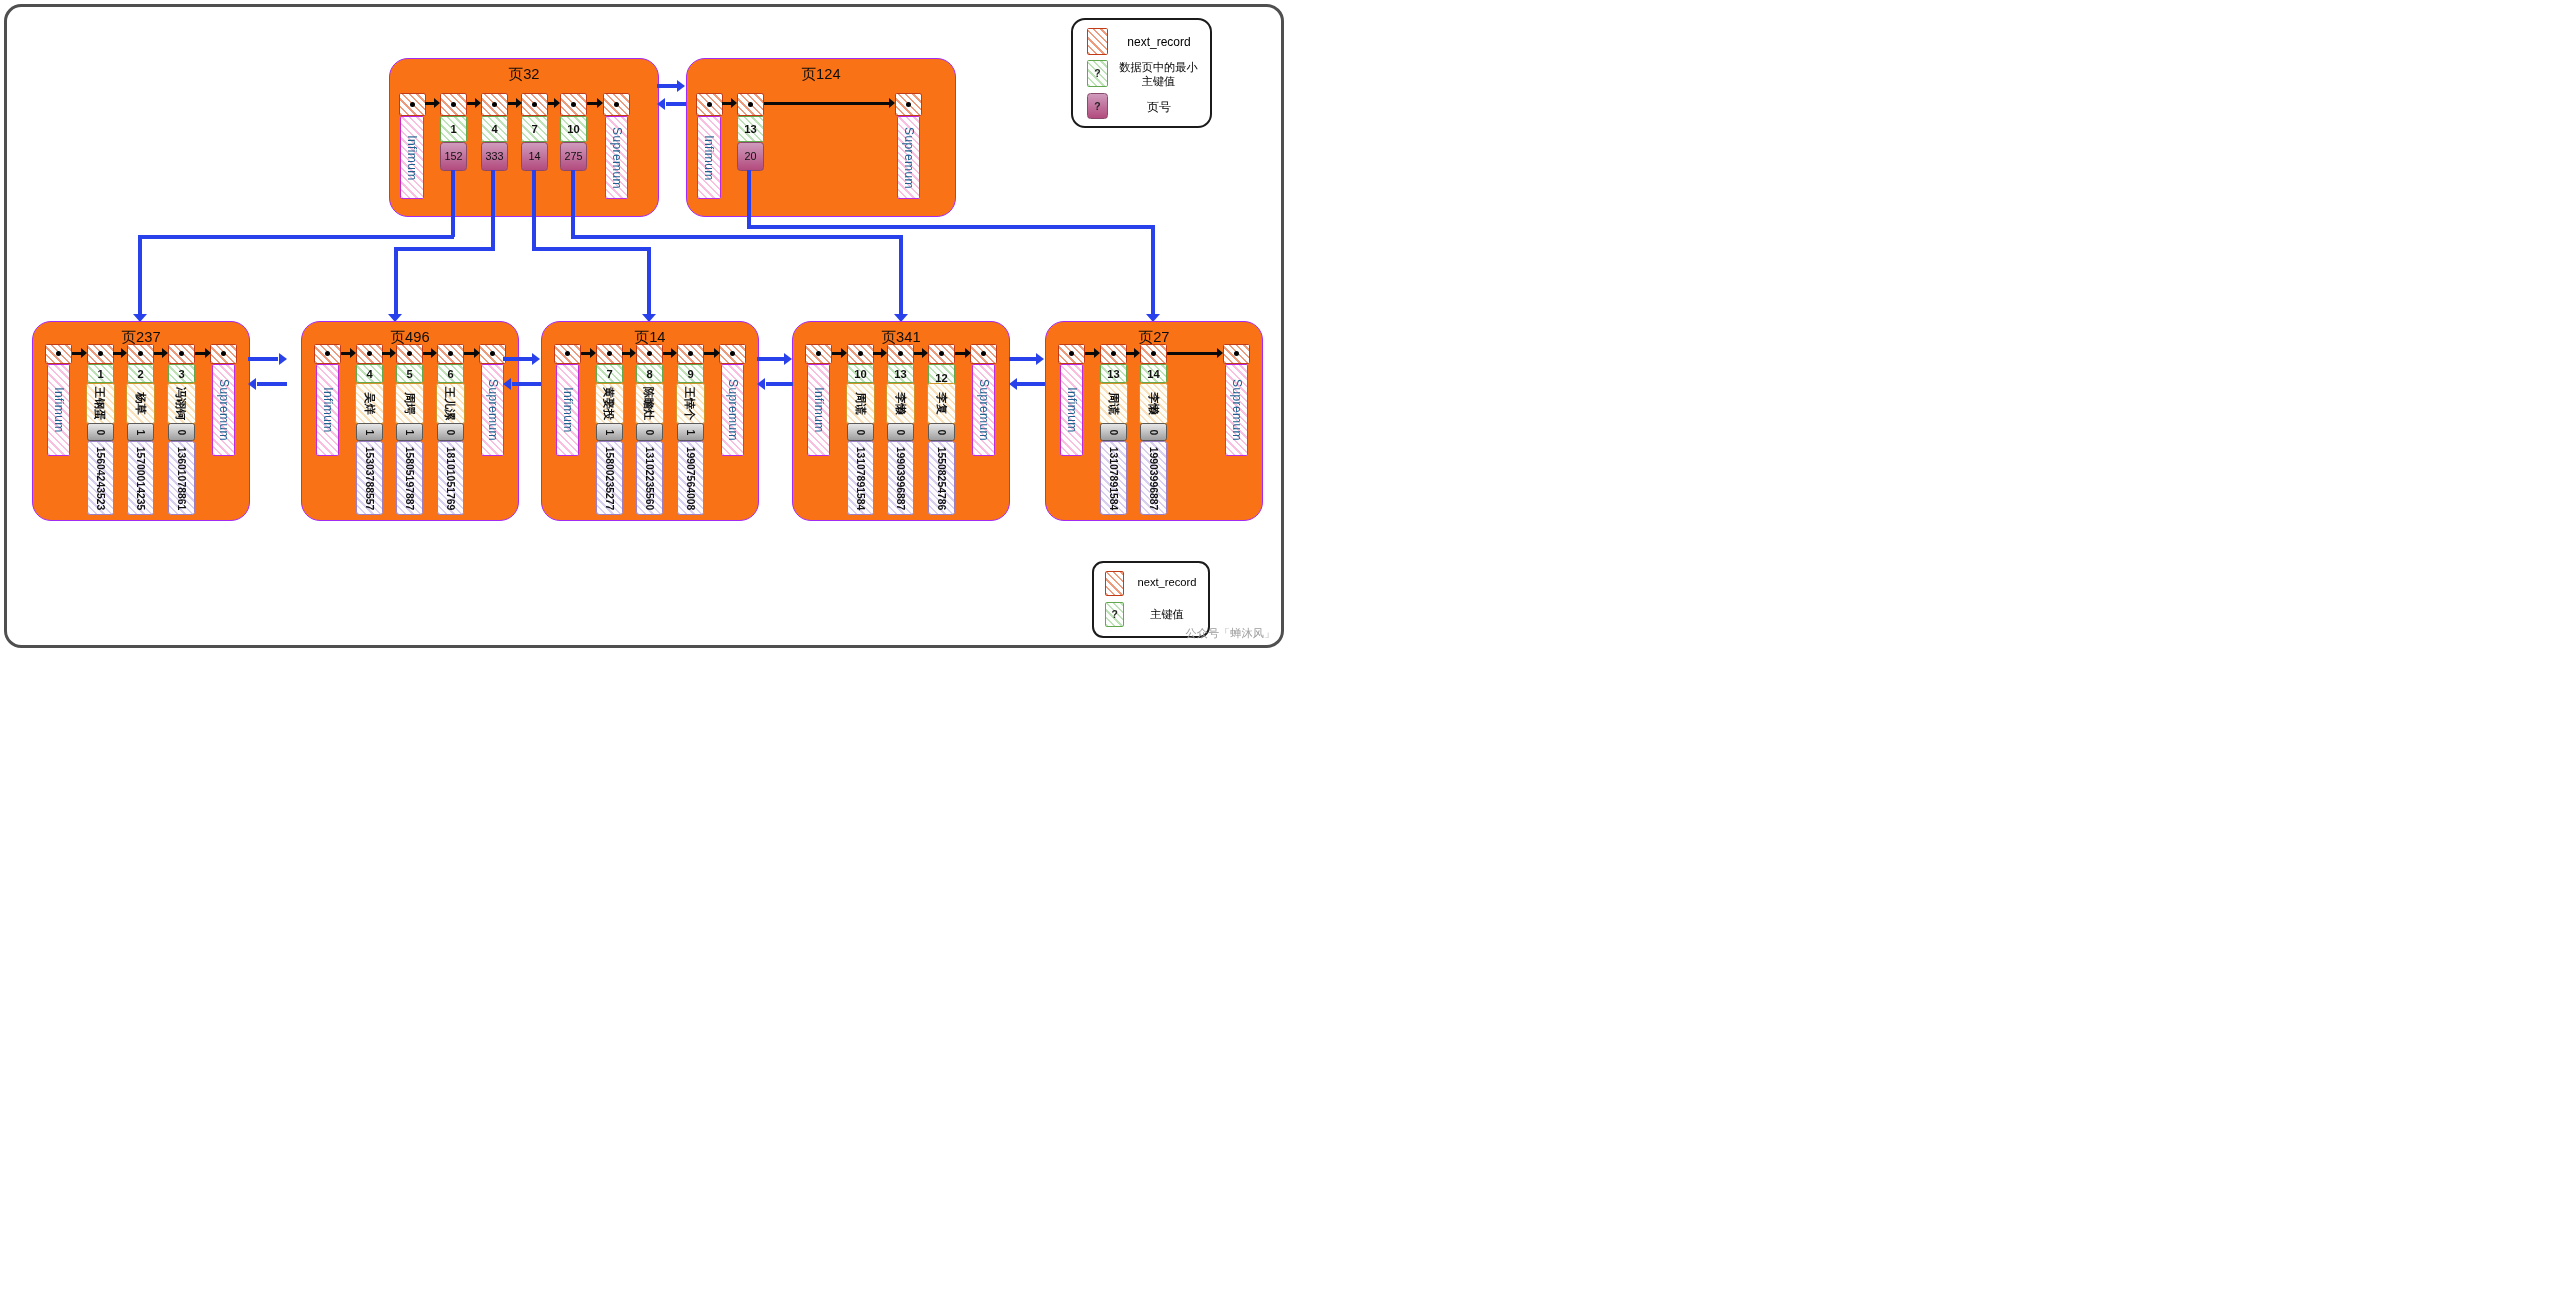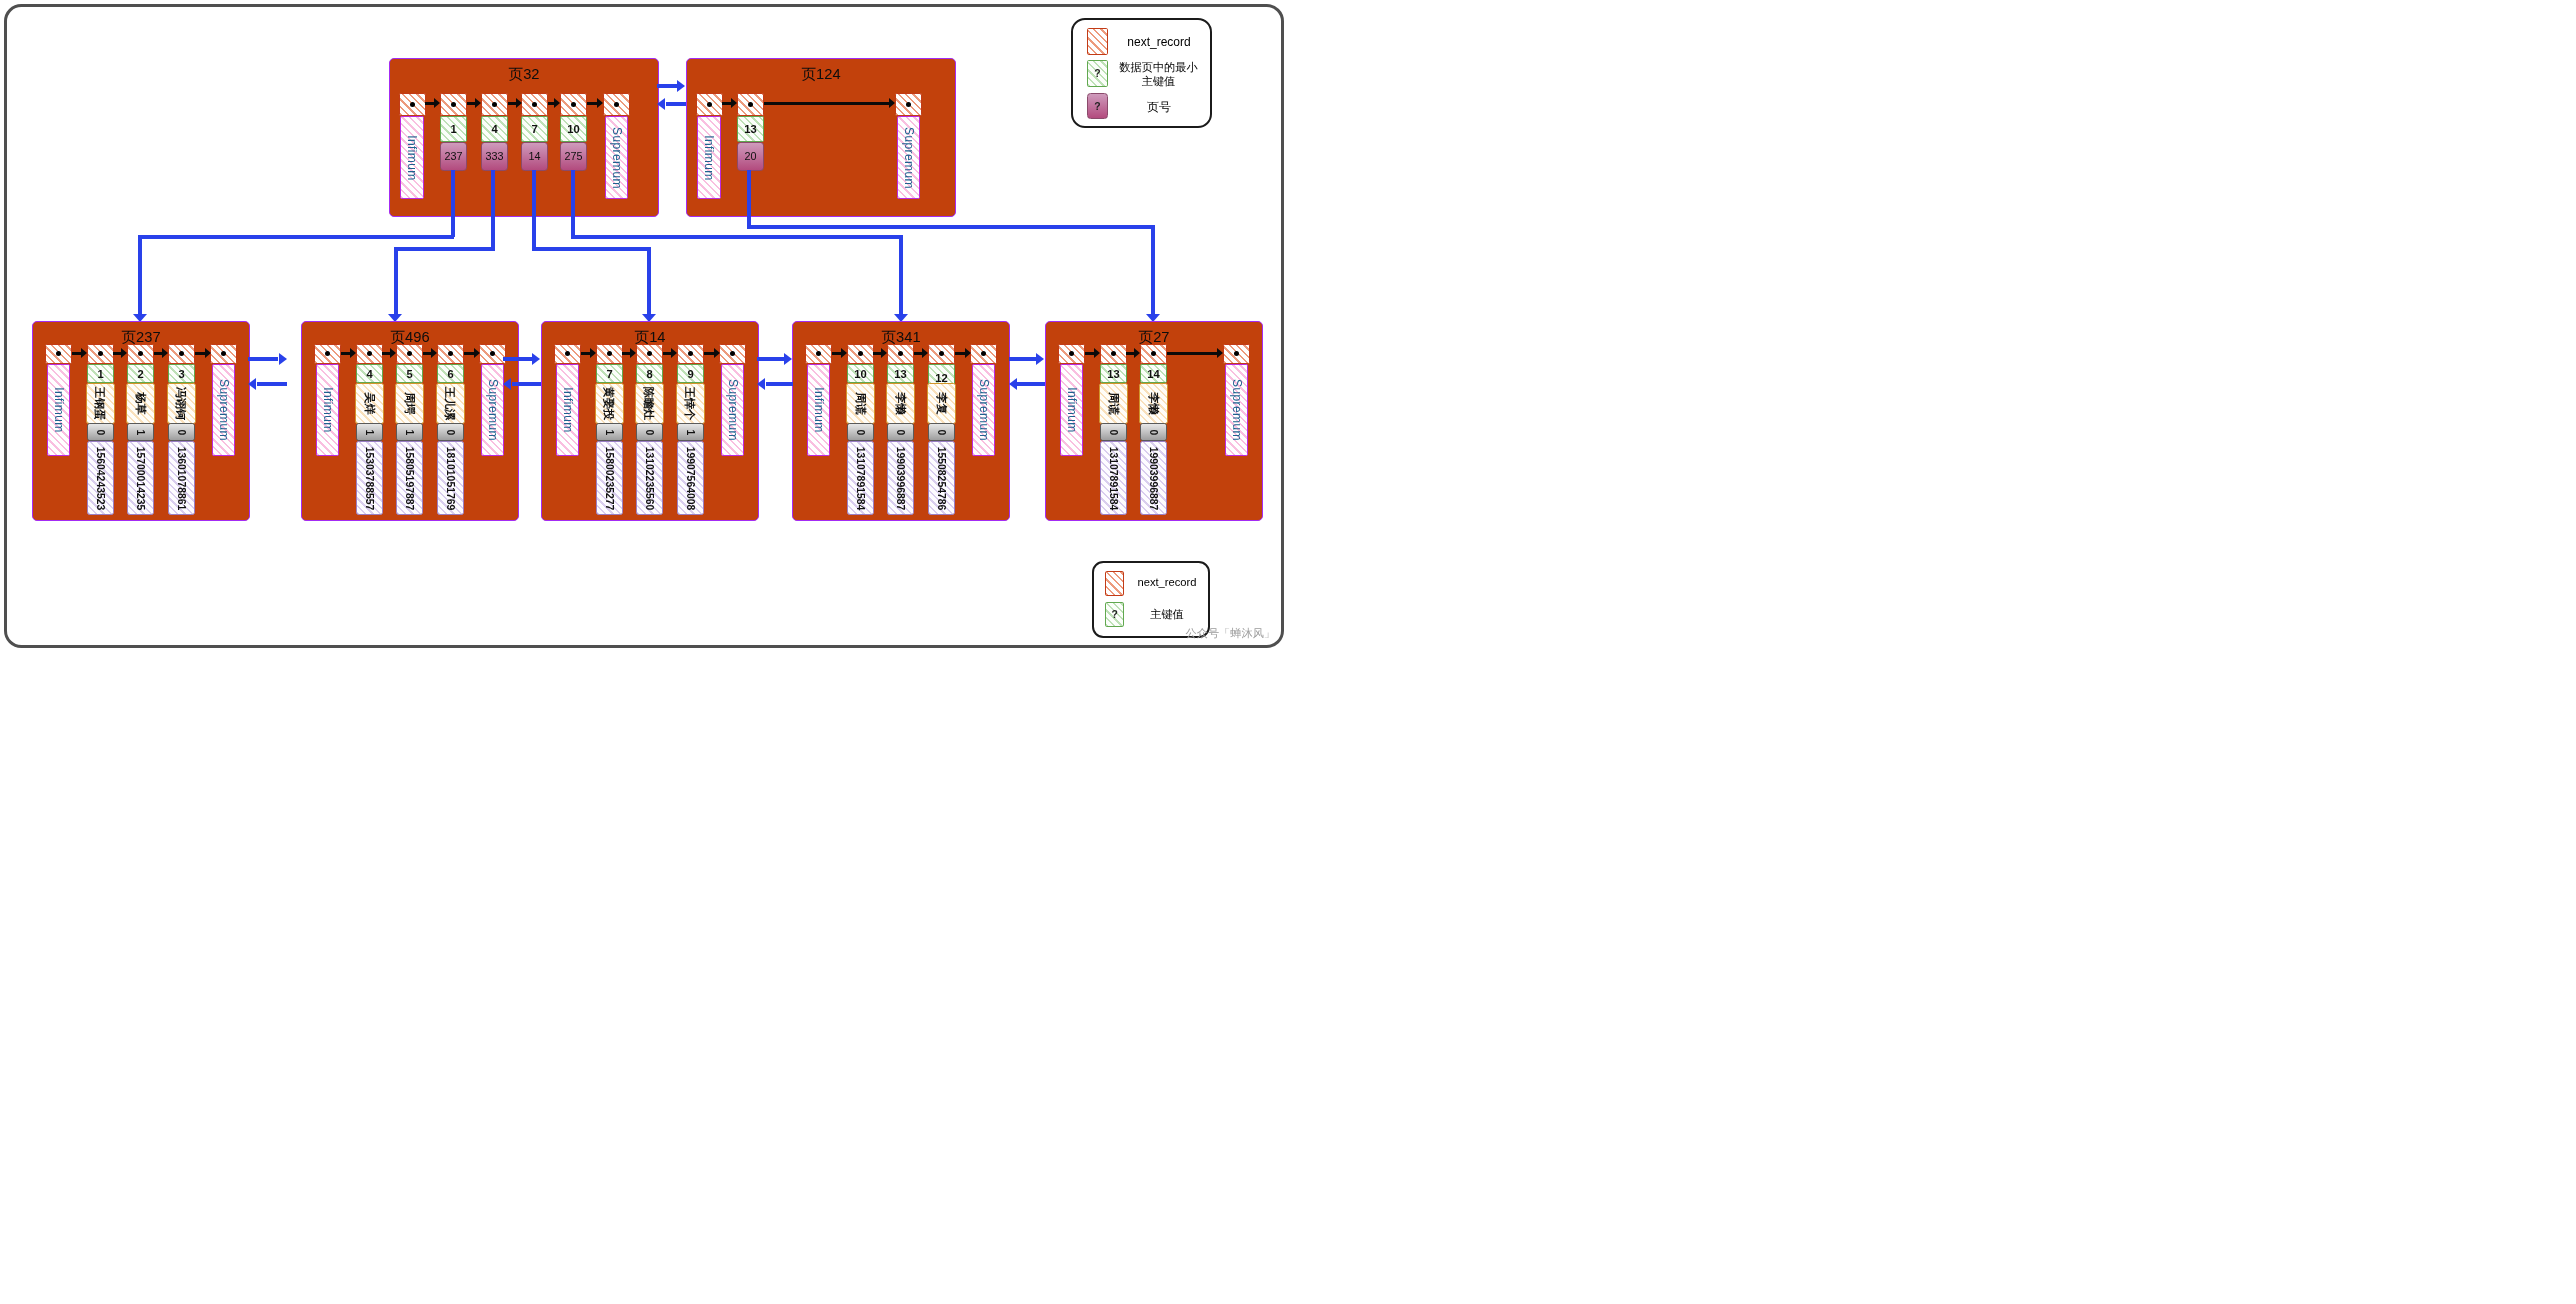--- a/index.html
+++ b/index.html
@@ -1,18 +1,18 @@
 <!DOCTYPE html>
 <html style="font-size:14px"><head>
 <meta charset="utf-8">
 <style>
   html,body{margin:0;padding:0;background:#fff;}
   body{width:1288px;height:652px;position:relative;font-family:"Liberation Sans",sans-serif;color:#111;}
   .frame{position:absolute;left:3.5px;top:3.5px;width:1274px;height:638px;border:3.5px solid #4f4f4f;border-radius:17.3px;background:#fff;}
-  .page{position:absolute;background:#c2410c;border:1.7px solid #a32cf4;border-radius:5px;}
+  .page{position:absolute;background:#f97316;border:1.7px solid #a32cf4;border-radius:19px;}
   .ptitle{position:absolute;top:6px;left:0;width:100%;text-align:center;font-size:14.7px;color:#0d0d0d;}
   .cell{position:absolute;box-sizing:border-box;display:flex;align-items:center;justify-content:center;}
   .h-orange{background-color:#fff;background-image:repeating-linear-gradient(45deg,rgba(224,88,38,.6) 0 1.7px,rgba(255,255,255,0) 1.7px 5.2px);}
   .h-green{background-color:#fbfefa;background-image:repeating-linear-gradient(45deg,rgba(130,196,116,.5) 0 1.7px,rgba(255,255,255,0) 1.7px 5.2px);}
   .h-pink{background-color:#fff;background-image:repeating-linear-gradient(45deg,rgba(243,128,193,.5) 0 1.7px,rgba(255,255,255,0) 1.7px 5.2px);}
   .h-gold{background-color:#fffdf8;background-image:repeating-linear-gradient(45deg,rgba(243,196,128,.5) 0 1.7px,rgba(255,255,255,0) 1.7px 5.2px);}
   .h-lav{background-color:#fdfcff;background-image:repeating-linear-gradient(45deg,rgba(188,168,224,.55) 0 1.7px,rgba(255,255,255,0) 1.7px 5.2px);}
   .ptr{border:1.7px solid #c23b17;border-radius:1.7px;}
   .dot{width:5.2px;height:5.2px;background:#000;border-radius:50%;}
   .key{border:1.7px solid #61a84f;border-radius:1.7px;font-weight:bold;font-size:11.2px;}
@@ -46,21 +46,21 @@
   <div class="cell infsup h-pink" style="left:10.4px;top:57px;width:23.4px;height:83px">
       <span class="rot">Infimum</span>
     </div>
   <div class="cell ptr h-orange" style="left:50px;top:34px;width:27px;height:23.4px">
       <span class="dot"></span>
     </div>
   <div class="cell key h-green" style="left:50px;top:57px;width:27px;height:26px">
       <span>1</span>
     </div>
   <div class="cell pgno" style="left:50px;top:83px;width:27px;height:28.5px">
-      <span>237</span>
+      <span>152</span>
     </div>
   <div class="cell ptr h-orange" style="left:91px;top:34px;width:27px;height:23.4px">
       <span class="dot"></span>
     </div>
   <div class="cell key h-green" style="left:91px;top:57px;width:27px;height:26px">
       <span>4</span>
     </div>
   <div class="cell pgno" style="left:91px;top:83px;width:27px;height:28.5px">
       <span>333</span>
     </div>

